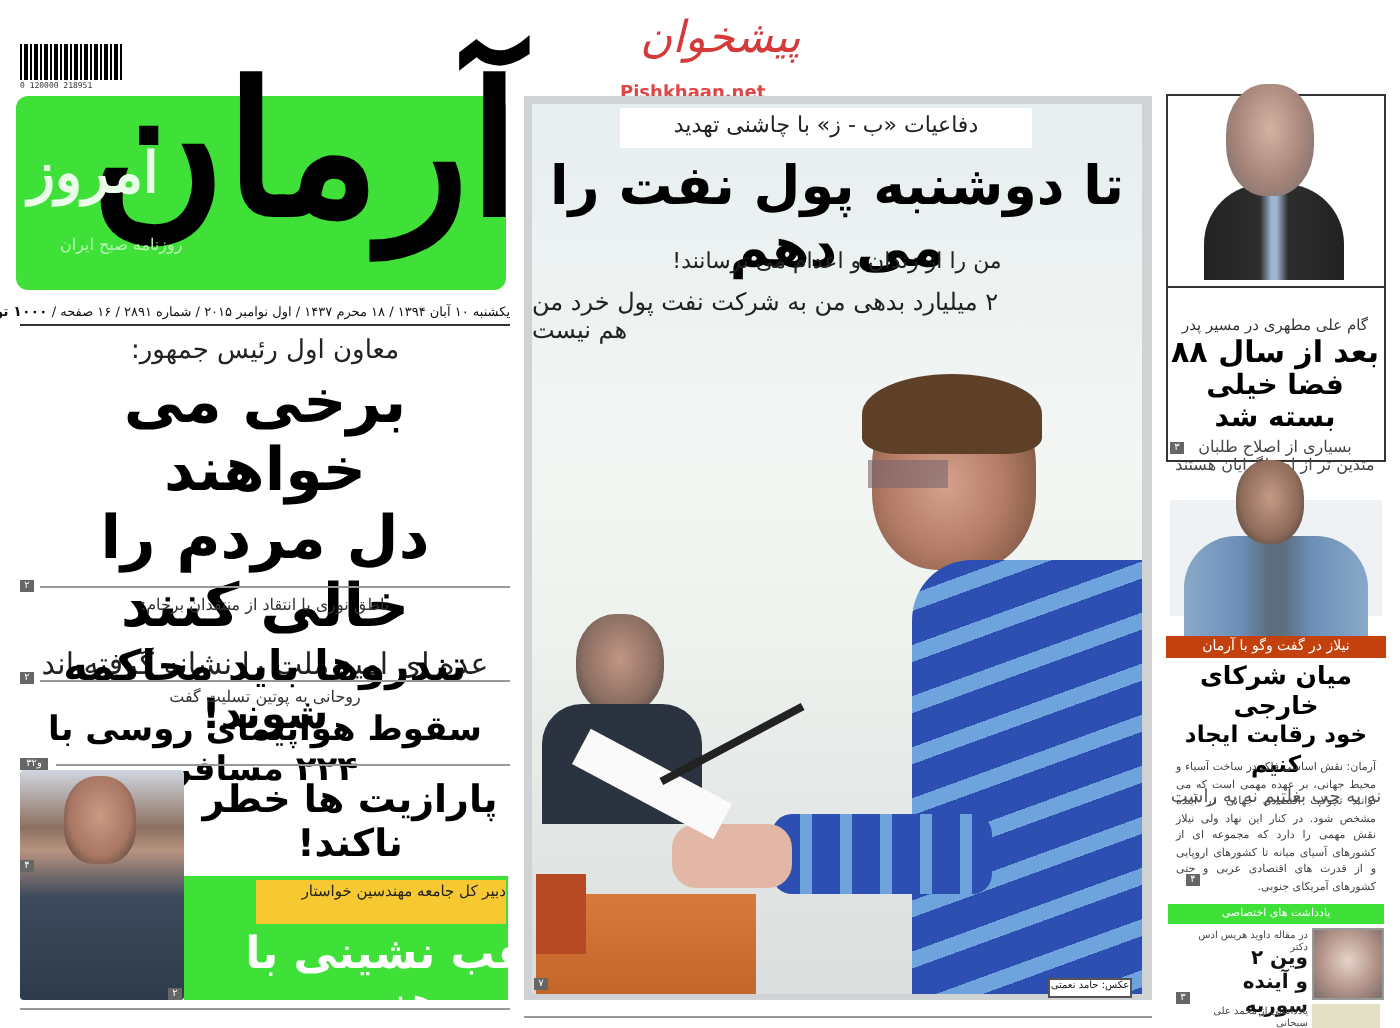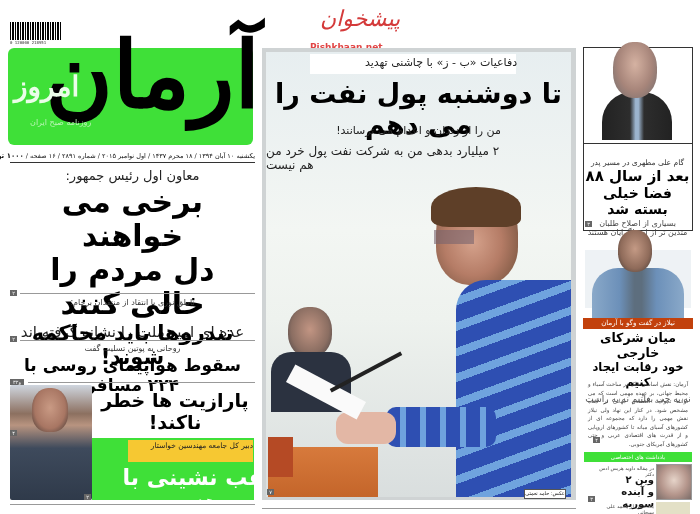--- a/index.html
+++ b/index.html
@@ -28,21 +28,21 @@
   .green-strip{left:92px;top:438px;width:162px;height:62px;background:#3fe038;}
   .yellow-box{left:128px;top:440px;width:125px;height:22px;background:#f6c832;}
   .yellow-text{left:128px;top:440px;width:125px;font-size:7.5px;line-height:11px;direction:rtl;text-align:right;color:#222;}
   .green-head{left:95px;top:465px;width:158px;font-weight:bold;font-size:22px;color:#fff;direction:rtl;text-align:center;margin-left:27px;}
   
   .pish{left:320px;top:6px;font-family:"DejaVu Serif",serif;font-style:italic;font-size:22px;color:#d43a3a;direction:rtl;}
   .pish-url{left:310px;top:42px;font-size:9px;font-weight:bold;color:#e14545;}
   .center-frame{left:262px;top:48px;width:314px;height:452px;background:#cfd3d4;}
   .center-photo{left:266px;top:52px;width:305px;height:445px;background:linear-gradient(180deg,#e7eef0 0%,#f3f6f3 40%,#eef2ee 60%,#d9dede 100%);overflow:hidden;}
   .top-kicker-box{left:310px;top:54px;width:206px;height:20px;background:#fff;}
-  .top-kicker{left:310px;top:56px;width:206px;font-size:11px;direction:rtl;text-align:center;color:#222;margin-left:28px;}
+  .top-kicker{left:310px;top:56px;width:206px;font-size:11px;direction:rtl;text-align:center;color:#222;}
   .main-head{left:266px;top:78px;width:305px;font-weight:bold;font-size:27px;direction:rtl;text-align:center;color:#000;}
   .main-sub1{left:266px;top:124px;width:305px;font-size:11px;direction:rtl;text-align:center;color:#222;}
   .main-sub2{left:266px;top:144px;width:242px;font-size:12px;direction:rtl;text-align:left;color:#222;}
   .credit{left:524px;top:489px;width:40px;height:8px;background:#fff;font-size:5px;text-align:center;direction:rtl;border:1px solid #555;}
   
   .r-photo1{left:583px;top:47px;width:108px;height:95px;border:1px solid #333;background:#fff;}
   .r-face1{left:613px;top:42px;width:44px;height:56px;border-radius:45%;background:radial-gradient(ellipse at 50% 40%,#d5b2a2 0%,#a7857a 55%,#6f6b6c 100%);}
   .r-body1{left:602px;top:92px;width:70px;height:48px;background:linear-gradient(90deg,#222 0%,#2d2d2d 40%,#9cb4ce 48%,#9cb4ce 52%,#2d2d2d 60%,#222 100%);border-radius:30px 30px 0 0;}
   .r-box1{left:583px;top:142px;width:108px;height:88px;border:1px solid #333;border-top:none;}
   .r-kicker{font-size:7.5px;color:#333;direction:rtl;text-align:center;}

